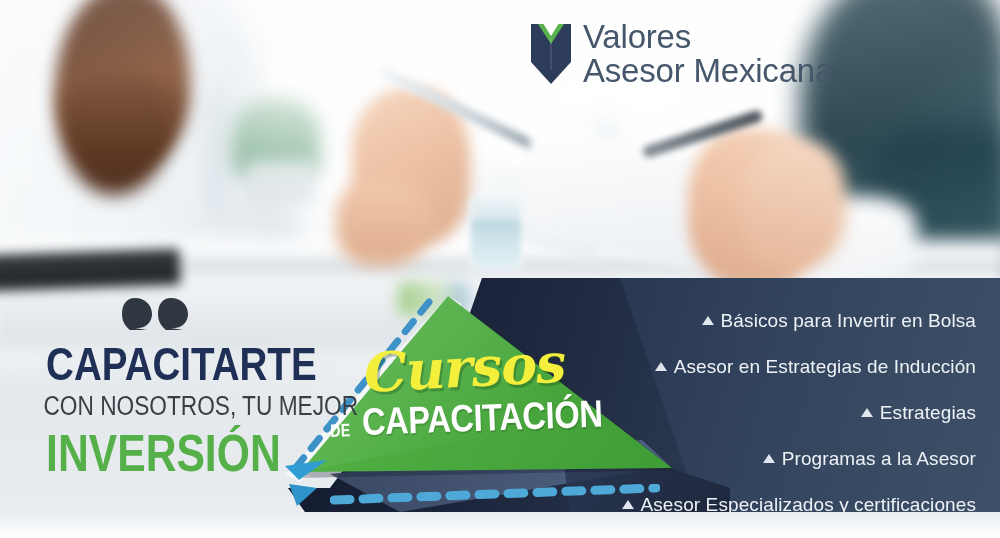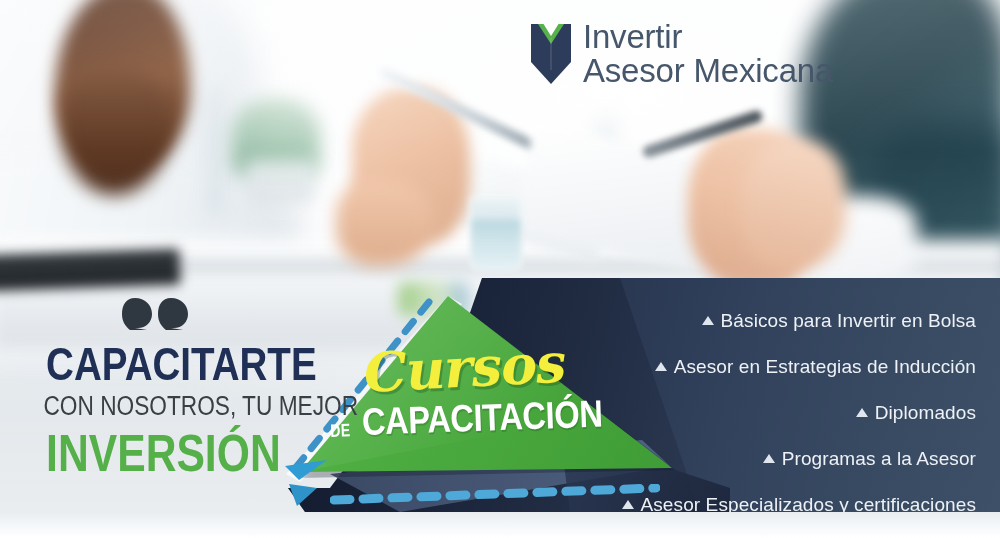--- a/index.html
+++ b/index.html
@@ -381,21 +381,21 @@
   </div>
 
   <div class="logo">
     <svg class="logo-mark" viewBox="0 0 40 60">
       <path d="M0 0 H40 V38 L20 60 L0 38 Z" fill="#2e3c5b"></path>
       <path d="M7 0 H33 L20 20 Z" fill="#57b24b"></path>
       <path d="M12.5 0 H27.5 L20 12 Z" fill="#ffffff"></path>
       <path d="M19 14 H21 V46 H19 Z" fill="#ffffff" opacity=".10"></path>
     </svg>
     <div class="logo-words">
-      <span>Invertir</span>
+      <span>Valores</span>
       <span>Asesor Mexicana</span>
     </div>
   </div>
 
   <div class="panel"></div>
   <div class="panel-shade"></div>
   <div class="wedge"></div>
   <div class="wedge2"></div>
 
   <div class="tri-edge"></div>
@@ -434,21 +434,21 @@
     <div class="course-item">
       <span class="bullet"></span>
       <span>Básicos para Invertir en Bolsa</span>
     </div>
     <div class="course-item">
       <span class="bullet"></span>
       <span>Asesor en Estrategias de Inducción</span>
     </div>
     <div class="course-item">
       <span class="bullet"></span>
-      <span>Diplomados</span>
+      <span>Estrategias</span>
     </div>
     <div class="course-item">
       <span class="bullet"></span>
       <span>Programas a la Asesor</span>
     </div>
     <div class="course-item">
       <span class="bullet"></span>
       <span>Asesor Especializados y certificaciones</span>
     </div>
   </div>

